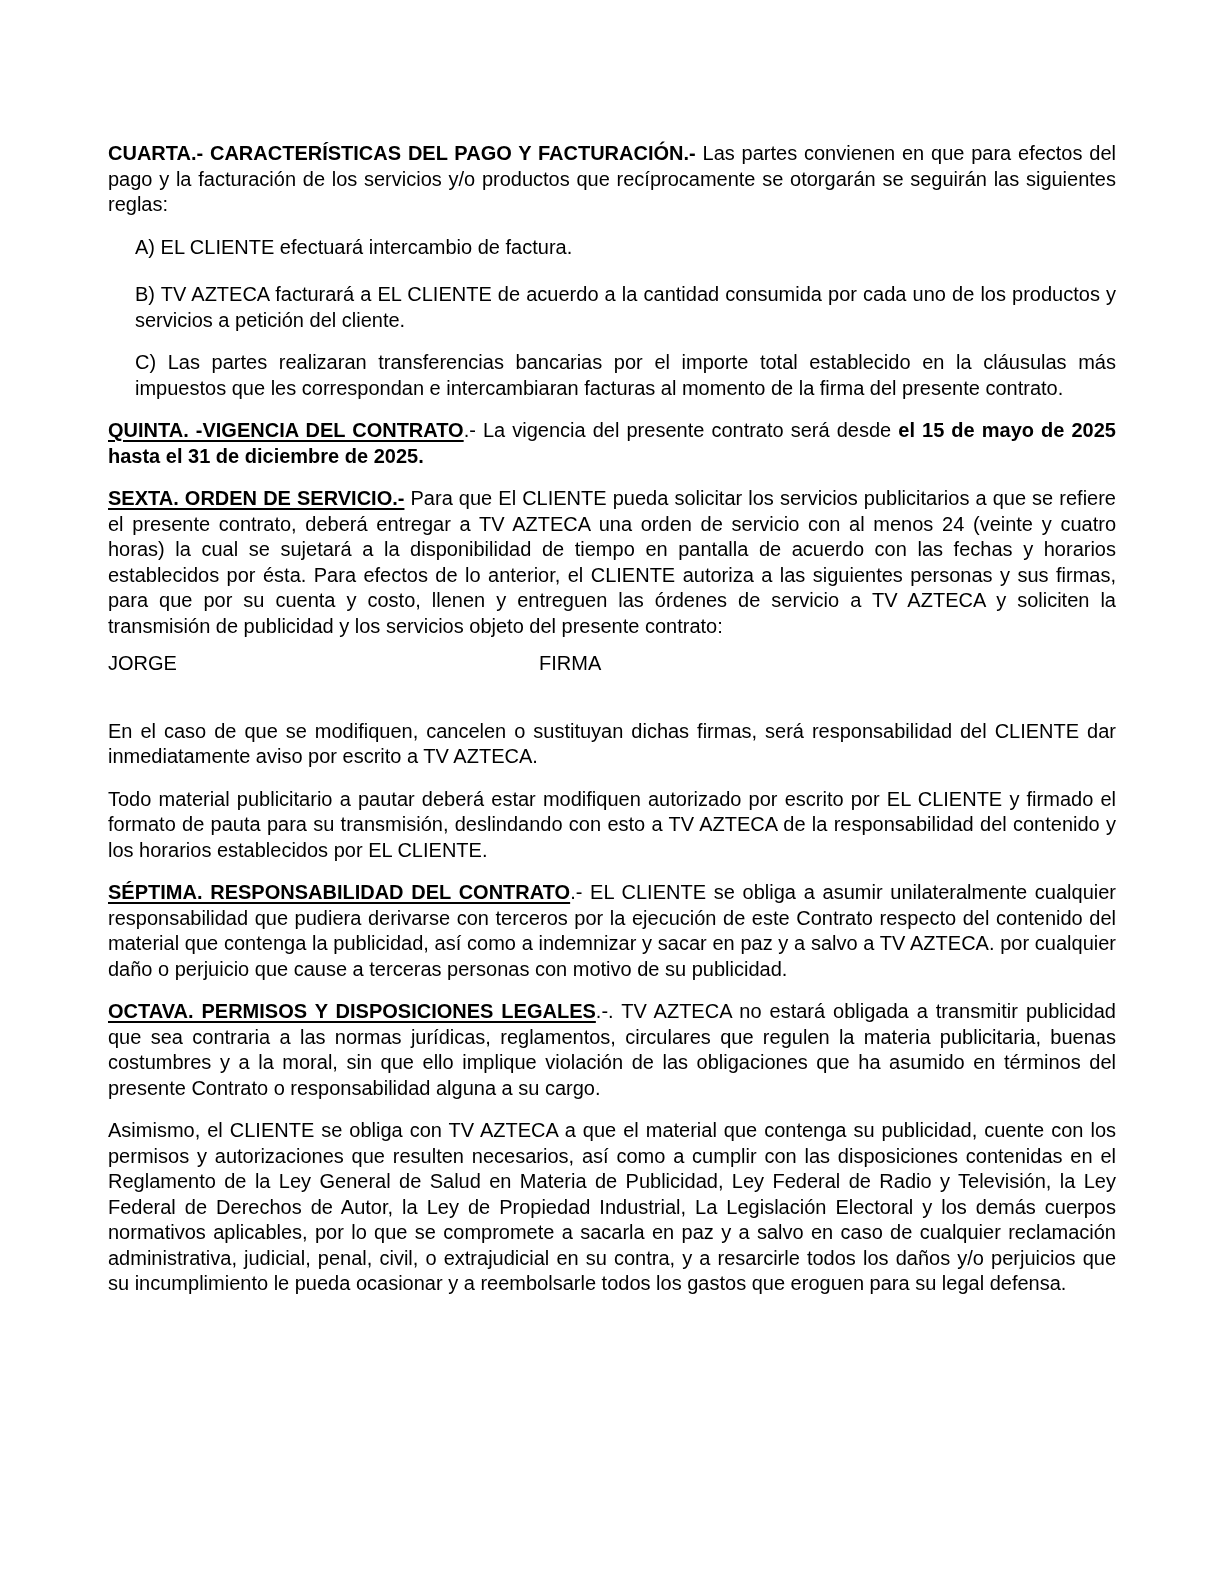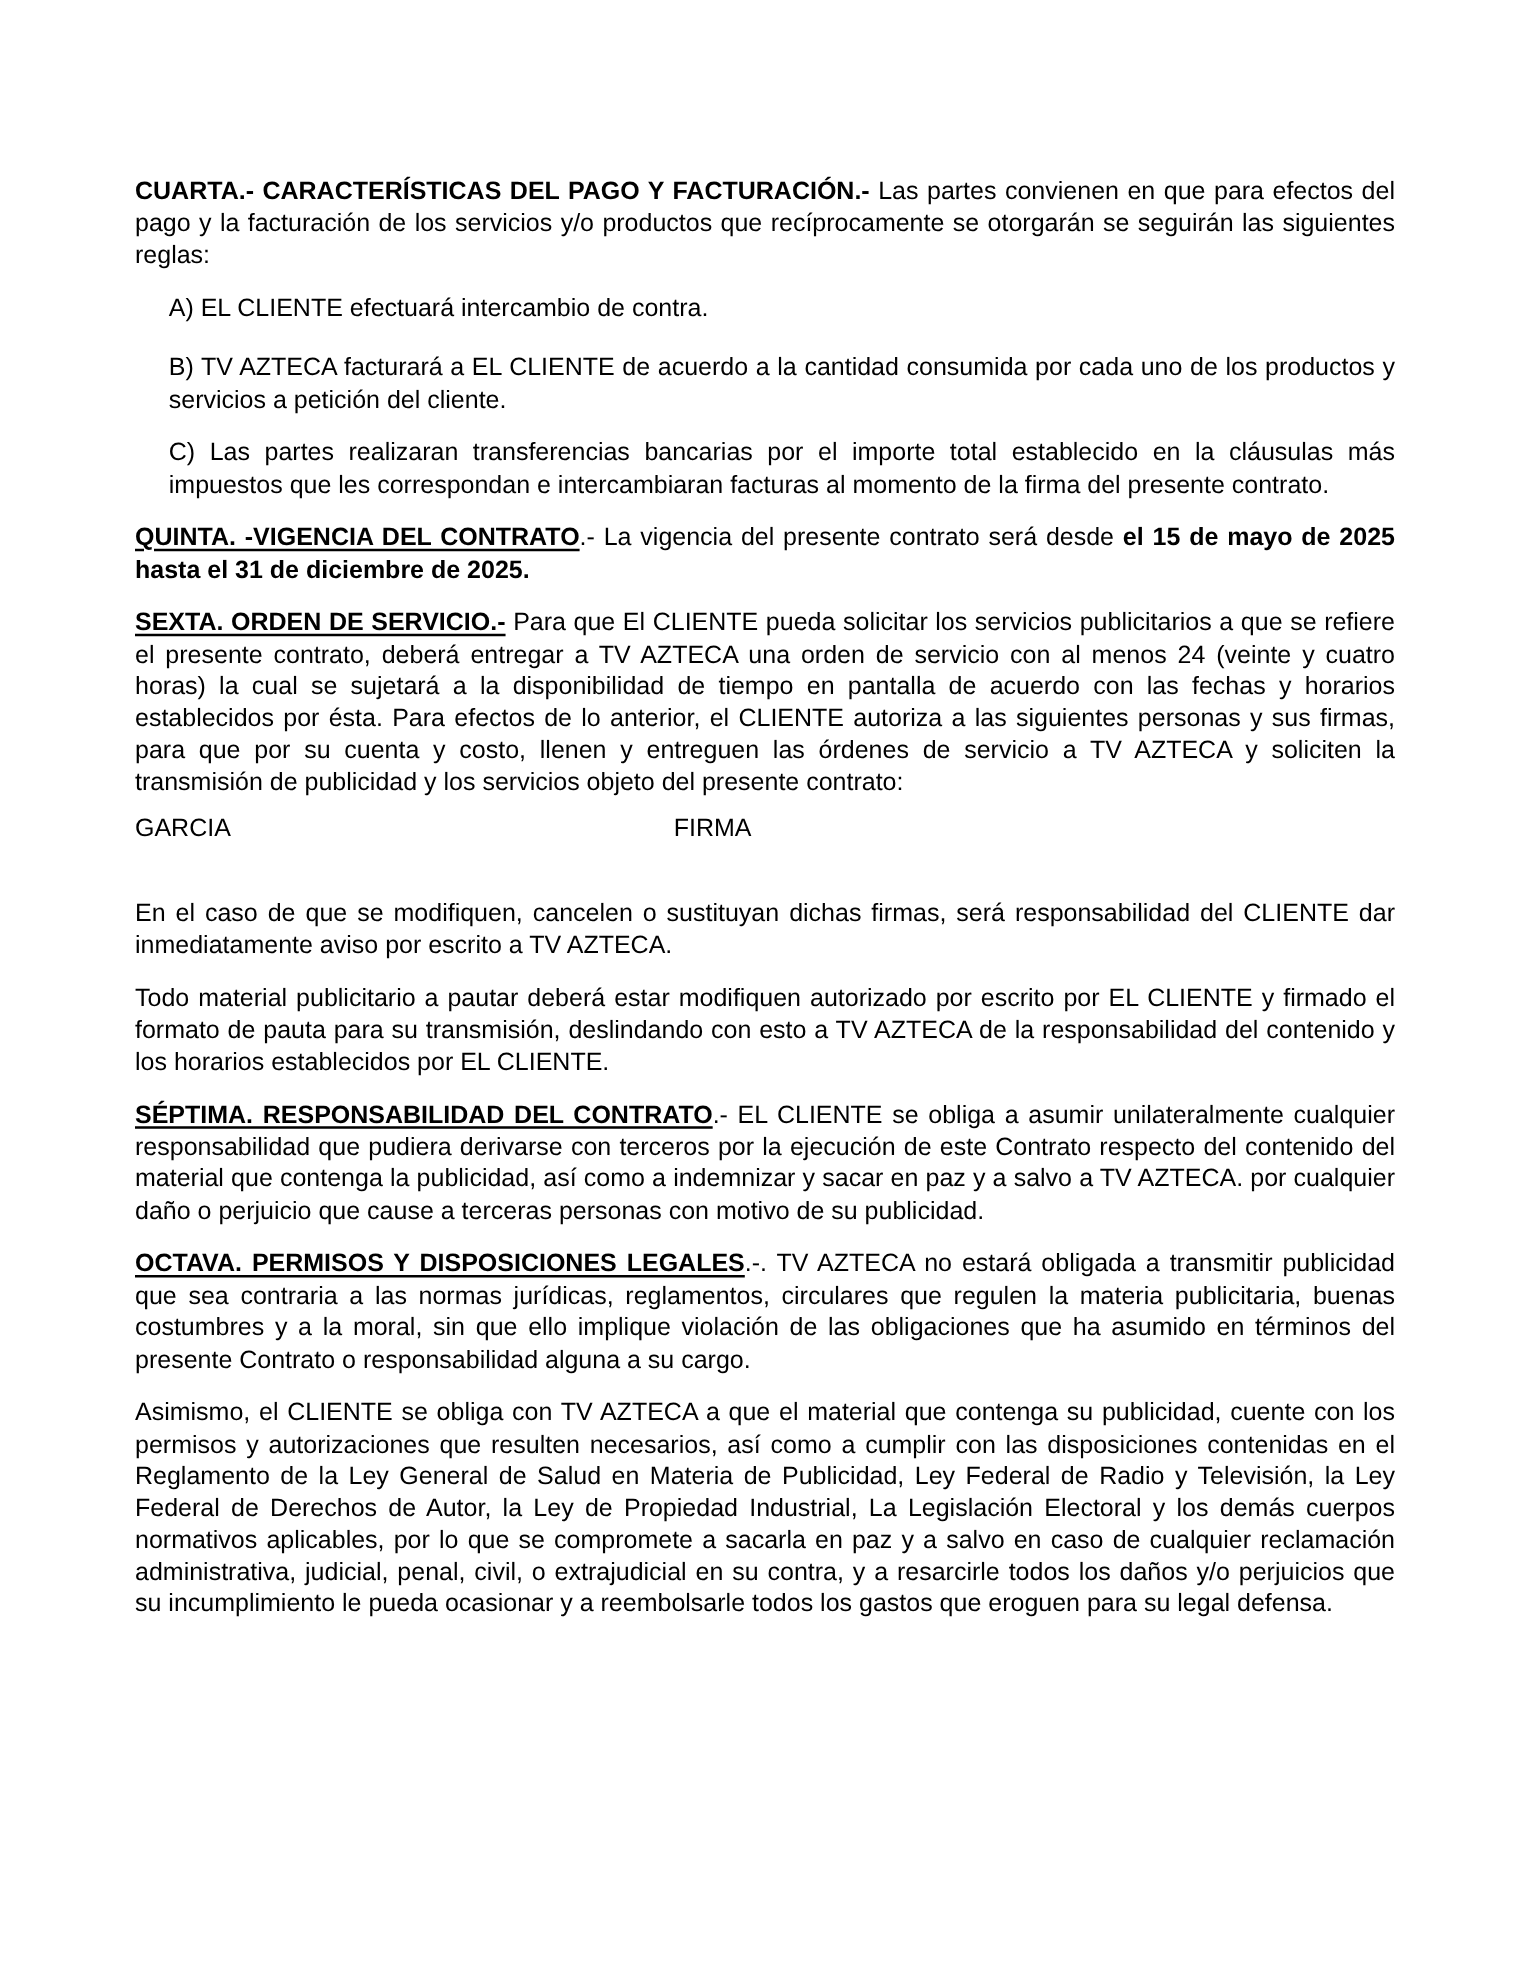--- a/index.html
+++ b/index.html
@@ -43,31 +43,31 @@
   }
 </style>
 </head>
 <body>
 
 <div class="page">
 
   <p><b>CUARTA.- CARACTERÍSTICAS DEL PAGO Y FACTURACIÓN.-</b><span> Las partes convienen en que para efectos del pago y la facturación de los servicios y/o productos que recíprocamente se otorgarán se seguirán las siguientes reglas:</span></p>
 
   <div class="list">
-    <p class="mb-22">A) EL CLIENTE  efectuará intercambio de contra.</p>
+    <p class="mb-22">A) EL CLIENTE  efectuará intercambio de factura.</p>
     <p>B) TV AZTECA  facturará a EL CLIENTE de acuerdo a la cantidad consumida por cada uno de los productos y servicios a petición del cliente.</p>
     <p>C) Las partes realizaran transferencias bancarias por el importe total establecido en la cláusulas más impuestos que les correspondan e intercambiaran facturas al momento de la firma del presente contrato.</p>
   </div>
 
   <p><b class="u">QUINTA. -VIGENCIA DEL CONTRATO</b><span>.- La vigencia del presente contrato será desde </span><b>el 15 de mayo de 2025 hasta el 31 de diciembre de 2025.</b></p>
 
   <p class="mb-12"><b class="u">SEXTA. ORDEN DE SERVICIO.-</b><span>  Para que El CLIENTE pueda solicitar los servicios publicitarios a que se refiere el presente contrato, deberá entregar a TV AZTECA una orden de servicio con al menos 24 (veinte y cuatro horas) la cual se sujetará a la disponibilidad de tiempo en pantalla de acuerdo con las fechas y horarios establecidos por ésta. Para efectos de lo anterior, el CLIENTE autoriza a las siguientes personas y sus firmas, para que por su cuenta y costo, llenen y entreguen las órdenes de servicio a TV AZTECA y soliciten la transmisión de publicidad y los servicios objeto del presente contrato:</span></p>
 
   <div class="sig-header mb-42">
-    <span>GARCIA</span>
+    <span>JORGE</span>
     <span class="firma-label">FIRMA</span>
   </div>
 
 
   <p>En el caso de que se modifiquen, cancelen o sustituyan dichas firmas, será responsabilidad del  CLIENTE dar inmediatamente aviso por escrito a TV AZTECA.</p>
 
   <p>Todo material publicitario a pautar deberá estar modifiquen autorizado por escrito por EL CLIENTE y firmado el formato de pauta para su transmisión, deslindando con esto a TV AZTECA de la responsabilidad del contenido y los horarios establecidos por EL CLIENTE.</p>
 
   <p><b class="u">SÉPTIMA. RESPONSABILIDAD DEL CONTRATO</b><span>.- EL CLIENTE se obliga a asumir unilateralmente cualquier responsabilidad que pudiera derivarse con terceros por la ejecución de este Contrato respecto del contenido del material que contenga la publicidad, así como a indemnizar y sacar en paz y a salvo a TV AZTECA. por cualquier daño o perjuicio que cause a terceras personas con motivo de su publicidad.</span></p>
 

